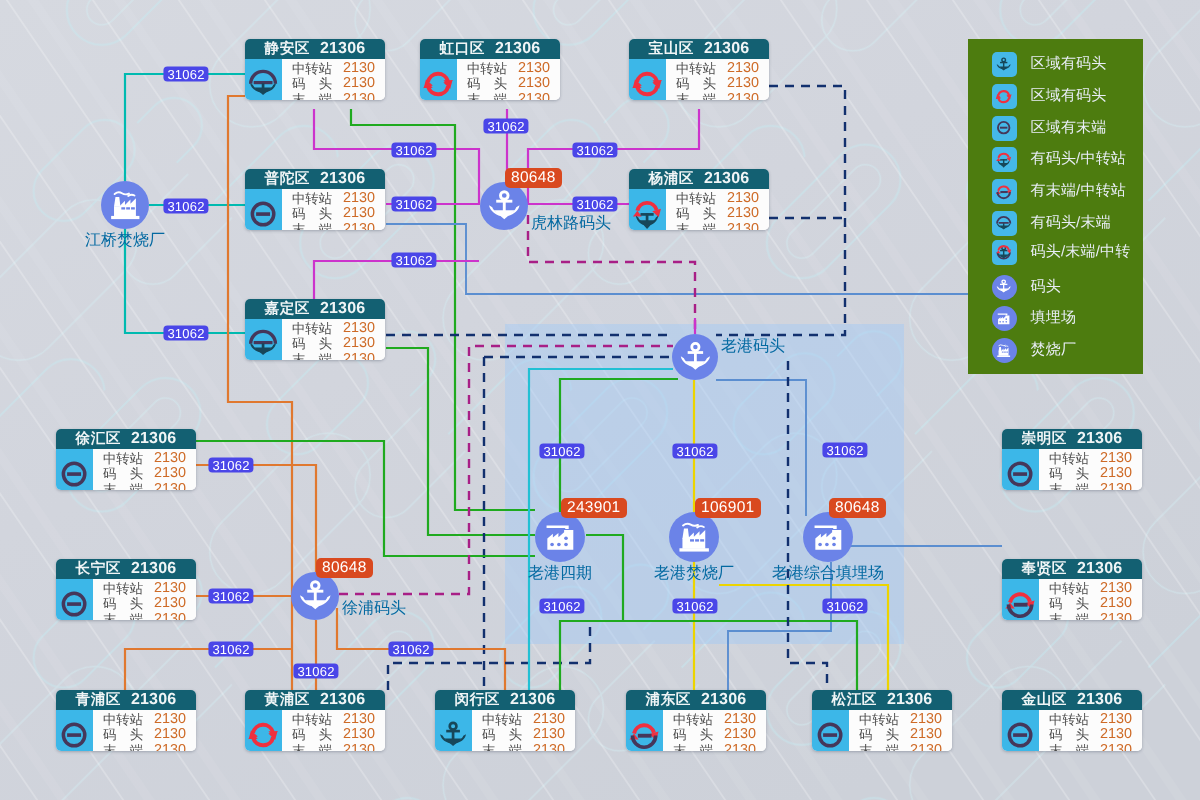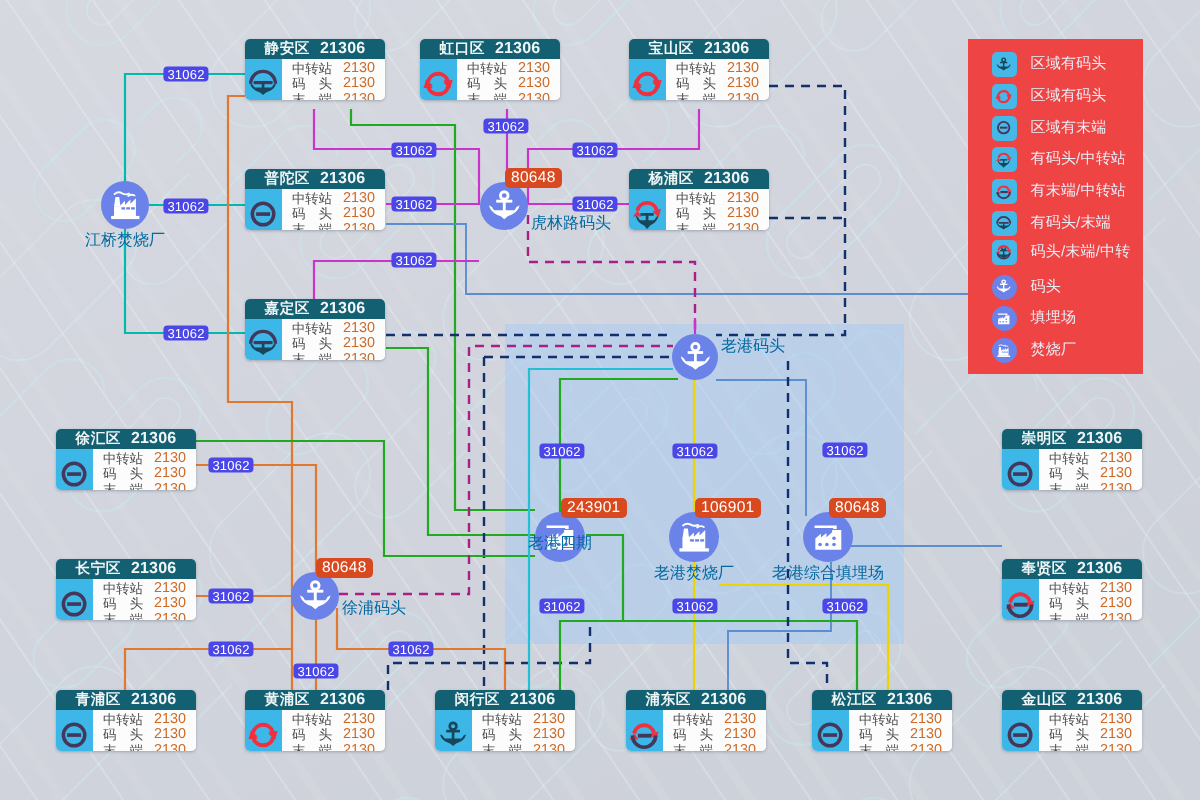--- a/index.html
+++ b/index.html
@@ -27,21 +27,21 @@
       text-align:justify;text-align-last:justify;text-justify:inter-character;height:15.4px;line-height:15.4px;}
   .vl{font-size:14.4px;color:#ce6a26;margin-left:11px;line-height:15.4px;}
   .fcirc{position:absolute;border-radius:50%;background:#6b83e8;display:flex;
          align-items:center;justify-content:center;z-index:6}
   .fname{position:absolute;font-size:16px;line-height:18px;color:#0369a1;white-space:nowrap;z-index:6}
   .badge{position:absolute;background:#d9491f;color:#fff;border-radius:5px;font-size:15.5px;
          line-height:20px;height:20px;padding:0 6px;white-space:nowrap;z-index:7;letter-spacing:0.3px;}
   .elab{position:absolute;background:#4a46e8;color:#fff;border-radius:4px;font-size:13px;
         line-height:15px;height:15px;padding:0 4px;white-space:nowrap;z-index:4;
         transform:translate(-50%,-50%);letter-spacing:0.2px;}
-  #legend{position:absolute;left:968px;top:39px;width:175px;height:335px;background:#ef4444;z-index:8}
+  #legend{position:absolute;left:968px;top:39px;width:175px;height:335px;background:#4d7c0f;z-index:8}
   .lgrow{position:absolute;left:23.5px;display:flex;align-items:center;}
   .lgbox{width:25px;height:25px;border-radius:5px;background:#45b8e8;display:flex;
          align-items:center;justify-content:center;flex:0 0 25px;}
   .lgcirc{width:25px;height:25px;border-radius:50%;background:#6b83e8;display:flex;
          align-items:center;justify-content:center;flex:0 0 25px;}
   .lglb{font-size:15px;color:#e8edf6;white-space:nowrap;margin-left:14px;letter-spacing:.2px;}
 </style>
 </head>
 <body>
 
@@ -716,21 +716,21 @@
     <div class="fcirc" style="left:535px;top:512px;width:50px;height:50px">
       <svg width="44.33" height="44.33" viewBox="-2 -2 28 28" style="overflow:visible">
         <path d="M3.4 4.6 L17.4 4.6 L17.4 6.9 L15.2 6.9 L15.2 6.2 L3.4 6.2 Z" fill="#fff"></path>
         <path d="M3.9 12.8 L7.4 9.9 L7.4 12.2 L10.9 9.4 L10.9 12.0 L14.5 8.9 L14.5 7.4 L20.3 7.4 L20.3 20.0 L3.9 20.0 Z" fill="#fff"></path>
         <circle cx="6.9" cy="16.6" r="1.15" fill="#6b83e8"></circle>
         <circle cx="11.2" cy="16.6" r="1.15" fill="#6b83e8"></circle>
         <circle cx="15.7" cy="16.6" r="1.15" fill="#6b83e8"></circle>
         <circle cx="15.7" cy="12.7" r="1.15" fill="#6b83e8"></circle>
       </svg>
     </div>
-    <div class="fname" style="left:560px;top:535px;transform:translateX(-50%)">老港四期</div>
+    <div class="fname" style="left:560px;top:565px;transform:translateX(-50%)">老港四期</div>
     <div class="badge" style="left:561px;top:498px">243901</div>
     <div class="fcirc" style="left:669px;top:512px;width:50px;height:50px">
       <svg width="44.33" height="44.33" viewBox="-2 -2 28 28" style="overflow:visible">
         <path d="M5.0 4.6 q2.4 -1.9 4.8 -0.5 q2.3 1.35 4.6 0.2" fill="none" stroke="#fff" stroke-width="1.3" stroke-linecap="round"></path>
         <path d="M13.9 5.9 q2.1 -1.45 4.2 -0.35" fill="none" stroke="#fff" stroke-width="1.15" stroke-linecap="round"></path>
         <path d="M5.55 6.6 L8.05 6.6 L8.8 12.8 L4.6 12.8 Z" fill="#fff"></path>
         <path d="M8.2 12.6 L11.8 9.0 L11.8 11.8 L15.4 8.2 L15.4 11.0 L19.0 7.4 L19.0 19.3 L4.6 19.3 L4.6 12.6 Z" fill="#fff"></path>
         <rect x="2.7" y="19.0" width="18.6" height="2.1" fill="#fff"></rect>
         <rect x="9.4" y="13.3" width="2.5" height="1.5" fill="#6b83e8"></rect>
         <rect x="12.6" y="13.3" width="2.5" height="1.5" fill="#6b83e8"></rect>

